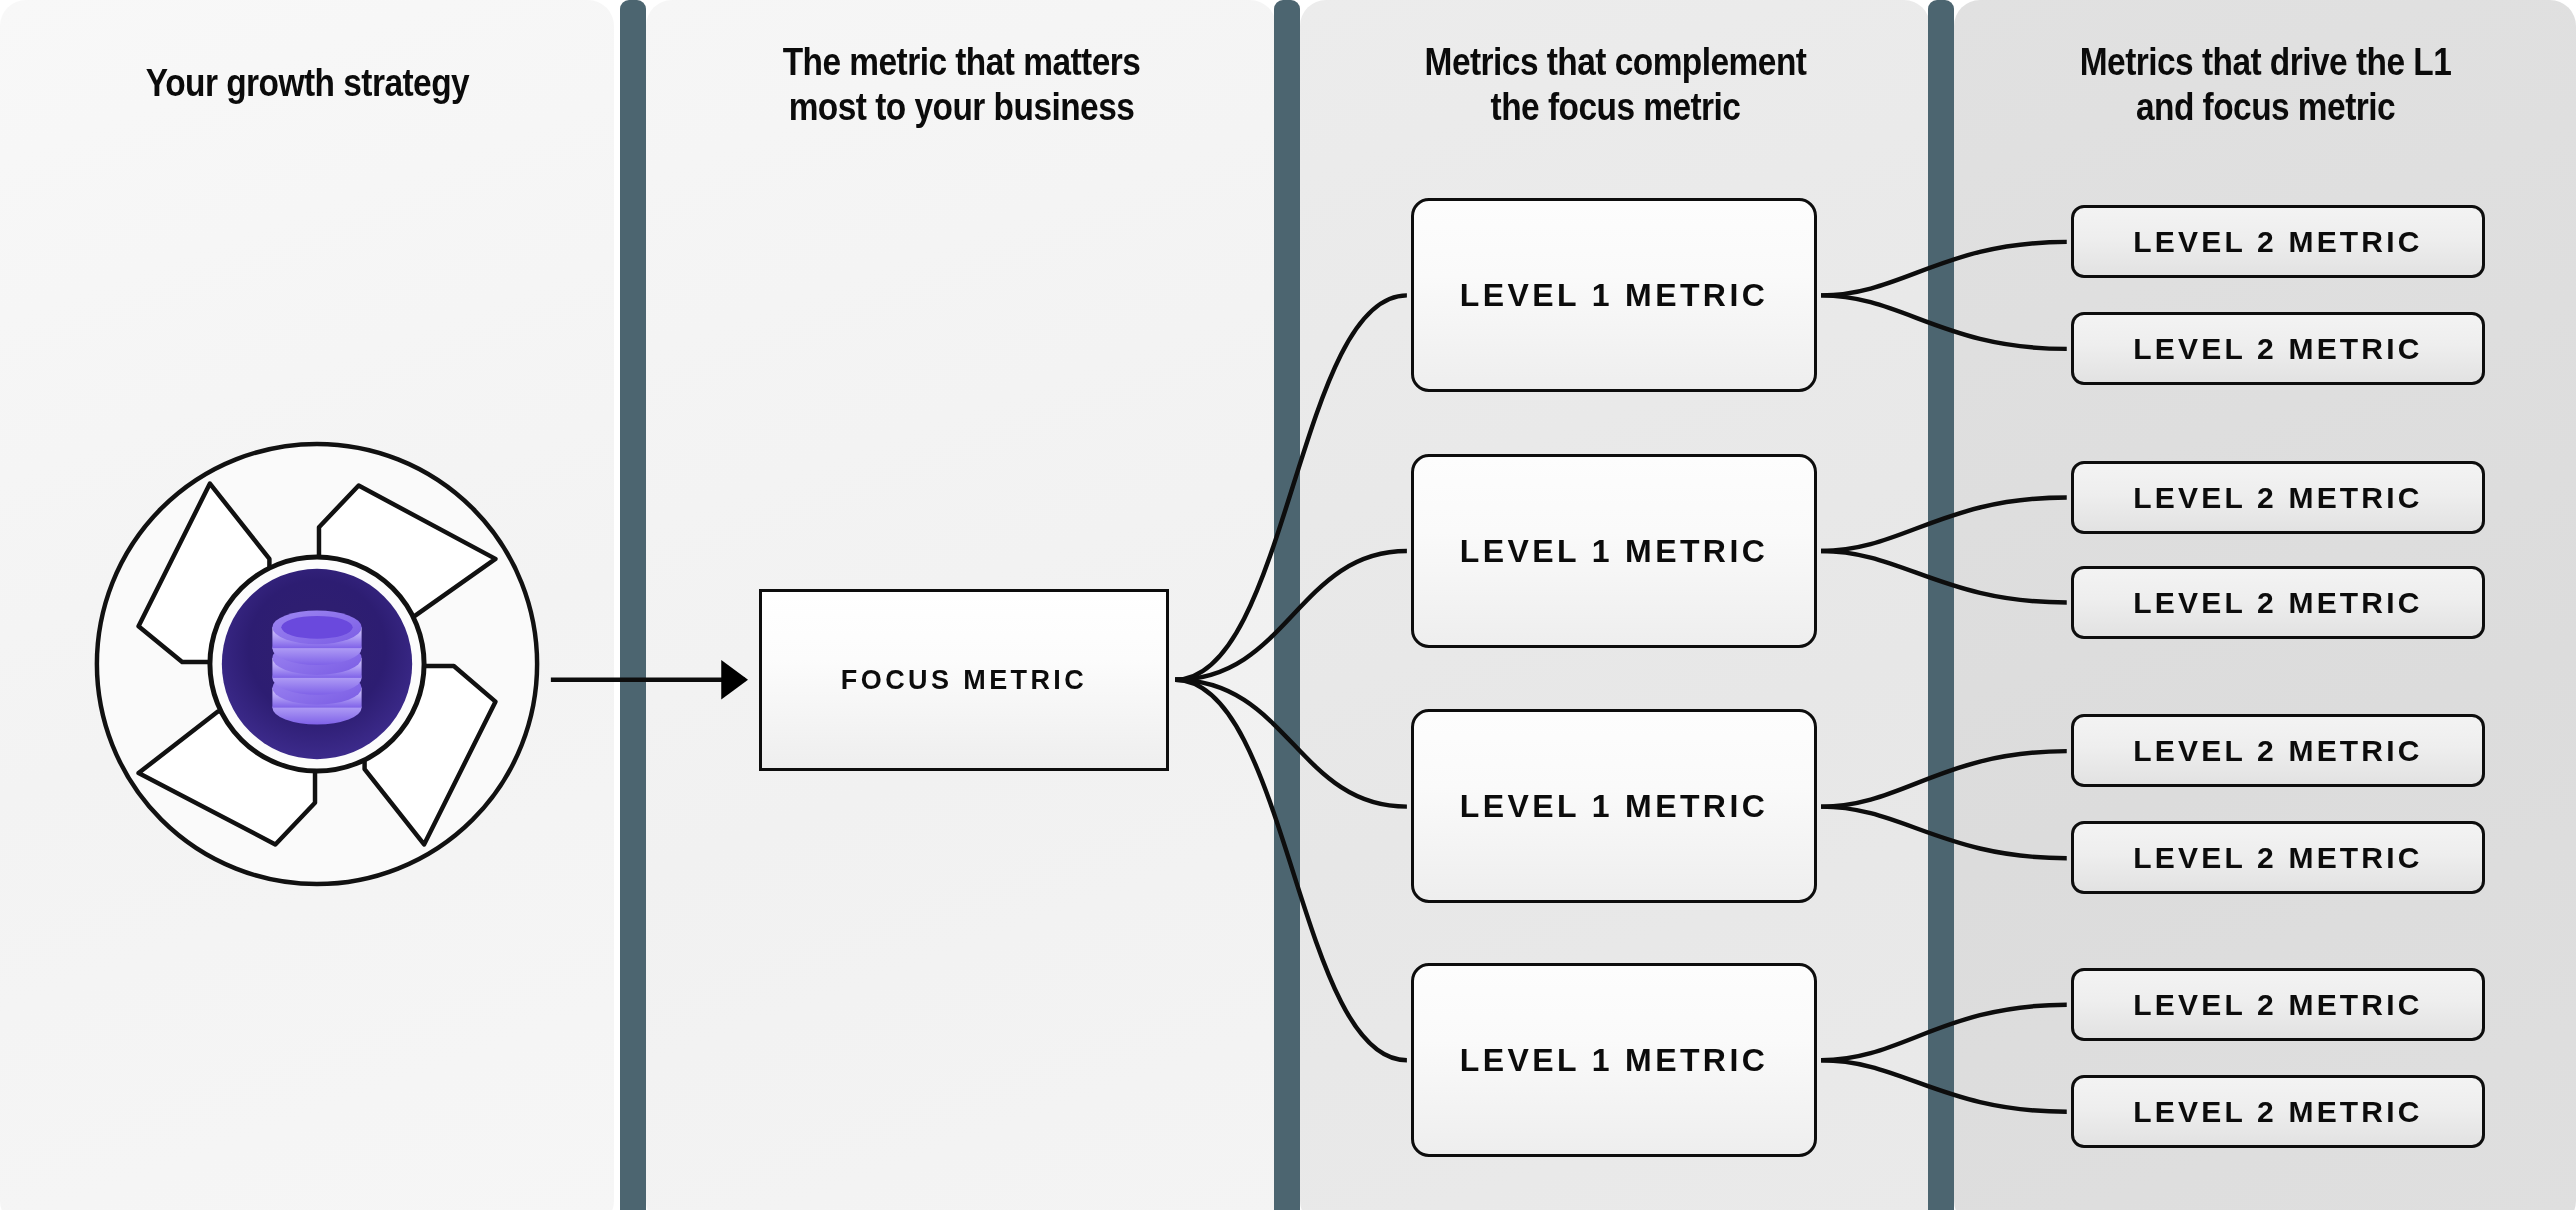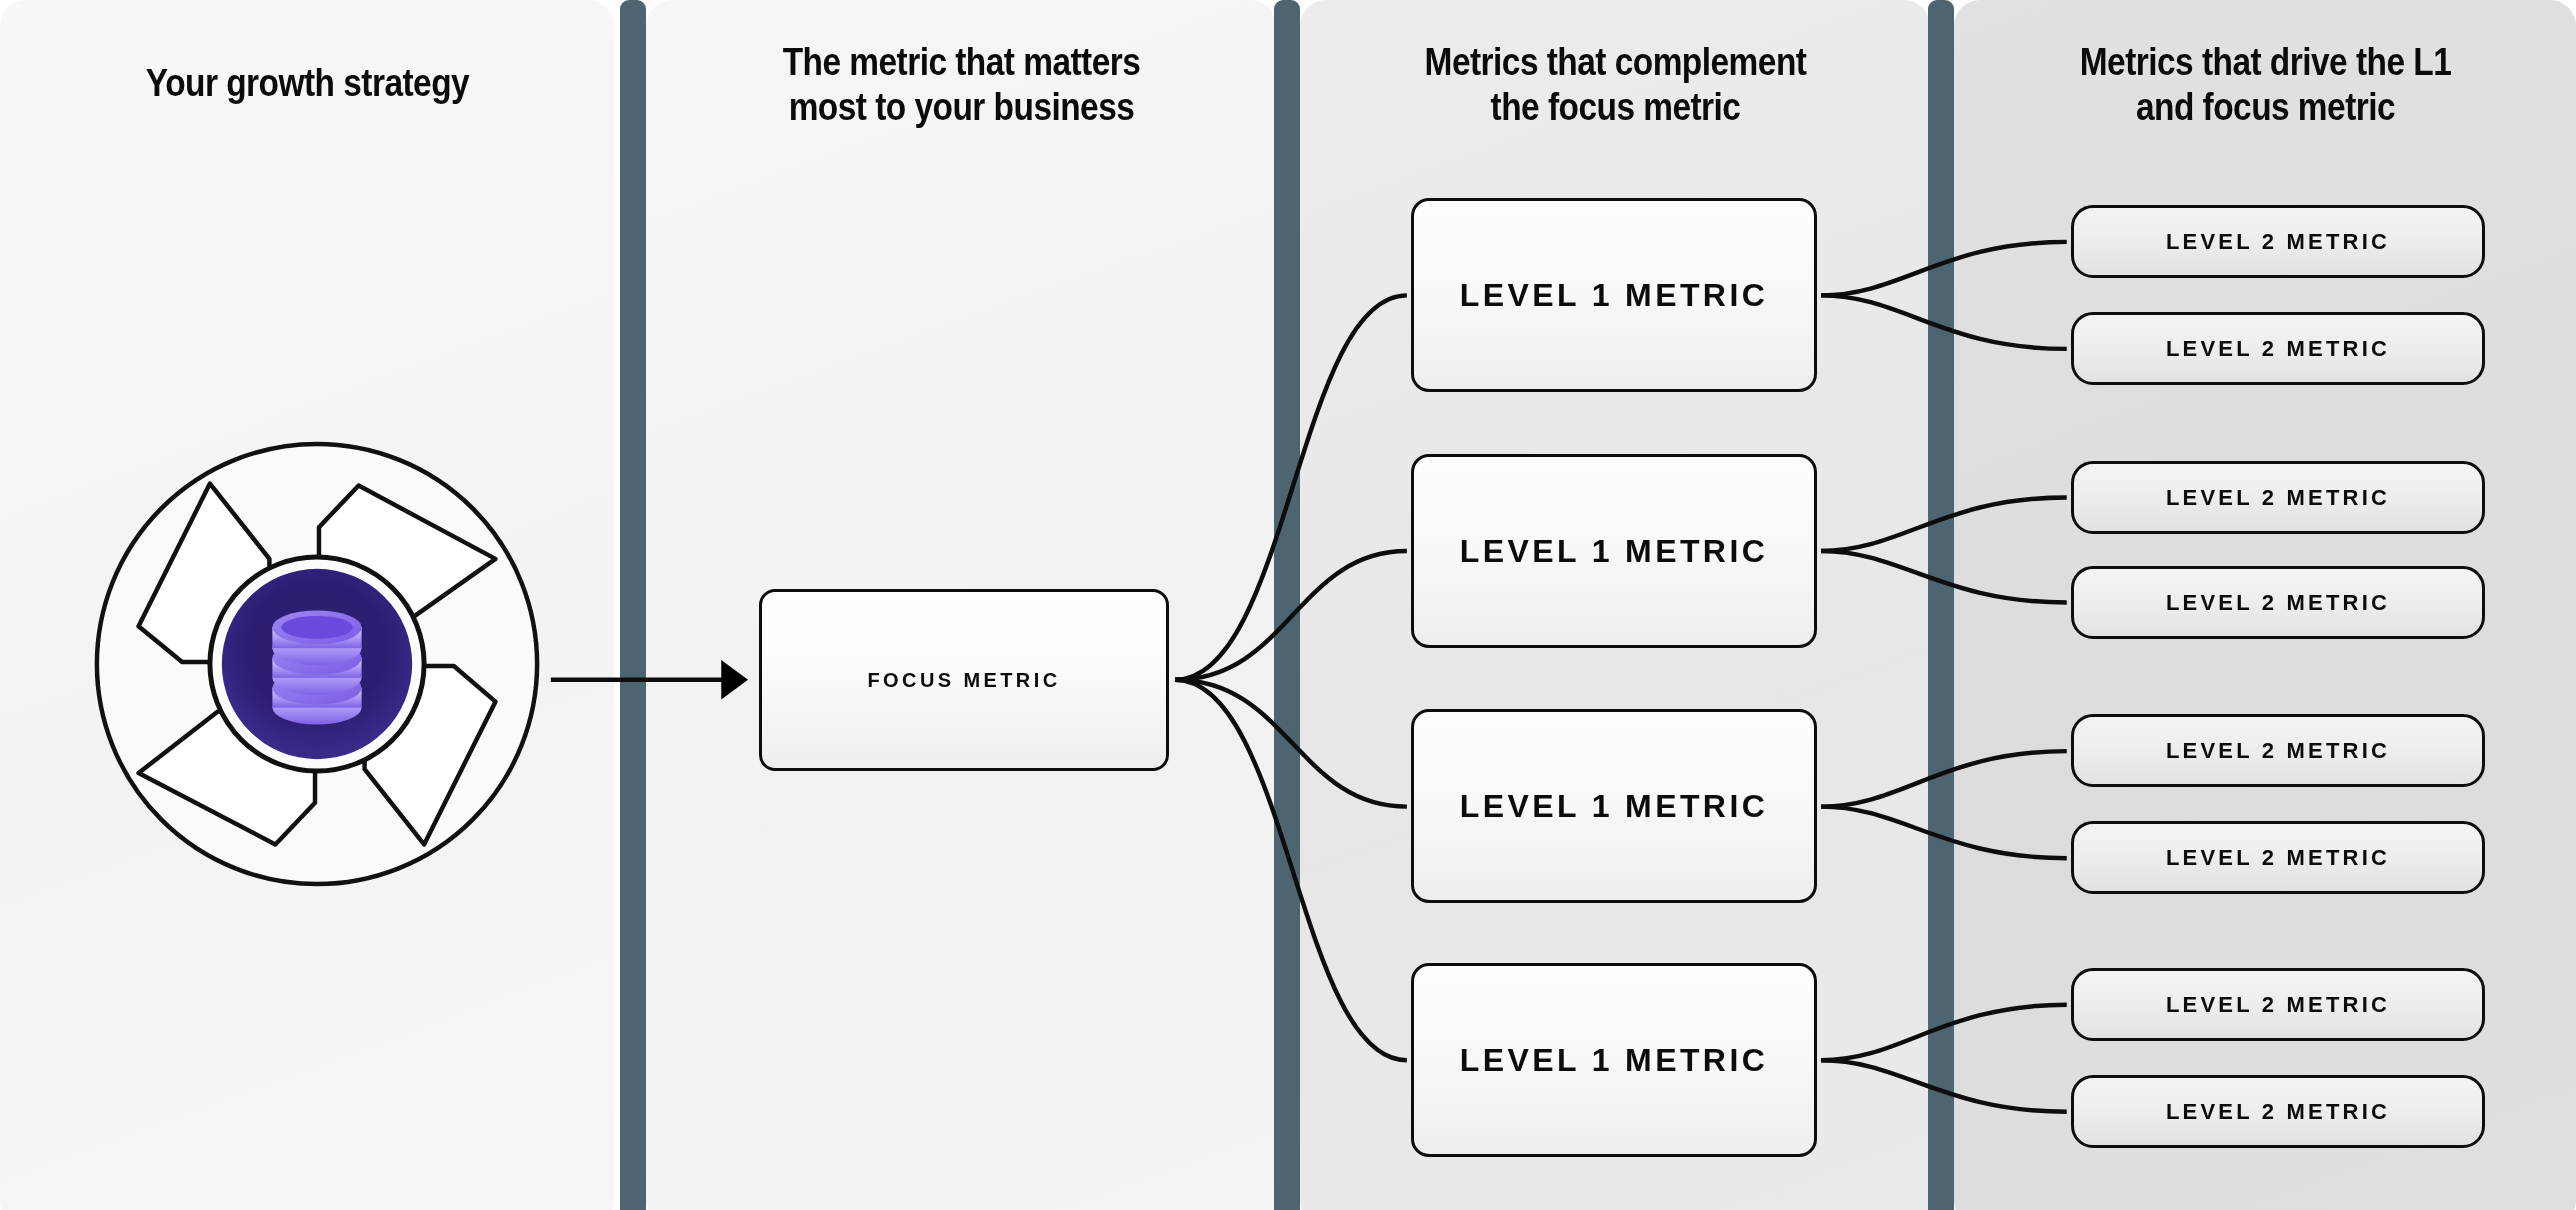--- a/index.html
+++ b/index.html
@@ -83,43 +83,43 @@
     color: #0c0c0c;
     text-align: center;
     z-index: 6;
   }
 
   .node-focus {
     left: 759px;
     top: 589px;
     width: 410px;
     height: 182px;
-    border-radius: 16px;
+    border-radius: 0;
     background: linear-gradient(180deg,#ffffff 0%, #fcfcfc 38%, #eeeeee 100%);
-    font-size: 20px;
+    font-size: 27px;
     letter-spacing: 3.4px;
   }
 
   .node-l1 {
     left: 1411px;
     width: 406px;
     height: 194px;
     border-radius: 18px;
     background: linear-gradient(180deg,#fdfdfd 0%, #fafafa 40%, #eeeeee 100%);
     font-size: 32px;
     letter-spacing: 3.4px;
   }
 
   .node-l2 {
     left: 2071px;
     width: 414px;
     height: 73px;
-    border-radius: 22px;
+    border-radius: 13px;
     background: linear-gradient(180deg,#f3f3f3 0%, #eeeeee 45%, #e2e2e2 100%);
-    font-size: 22px;
+    font-size: 30px;
     letter-spacing: 3.2px;
   }
 
   
   #links {
     position: absolute;
     left: 0; top: 0;
     width: 2576px; height: 1211px;
     z-index: 3;
     pointer-events: none;

